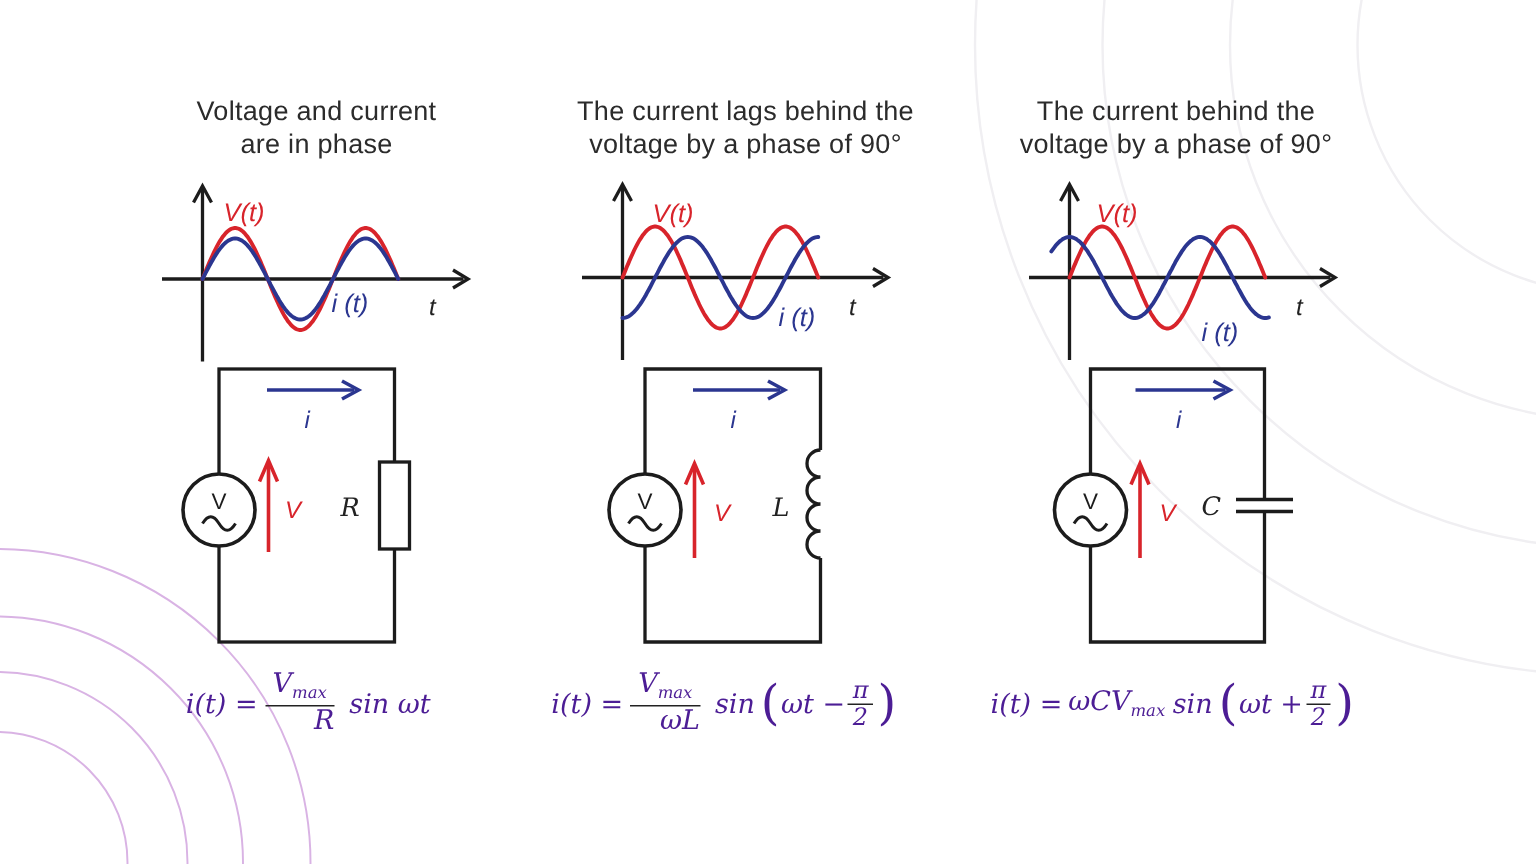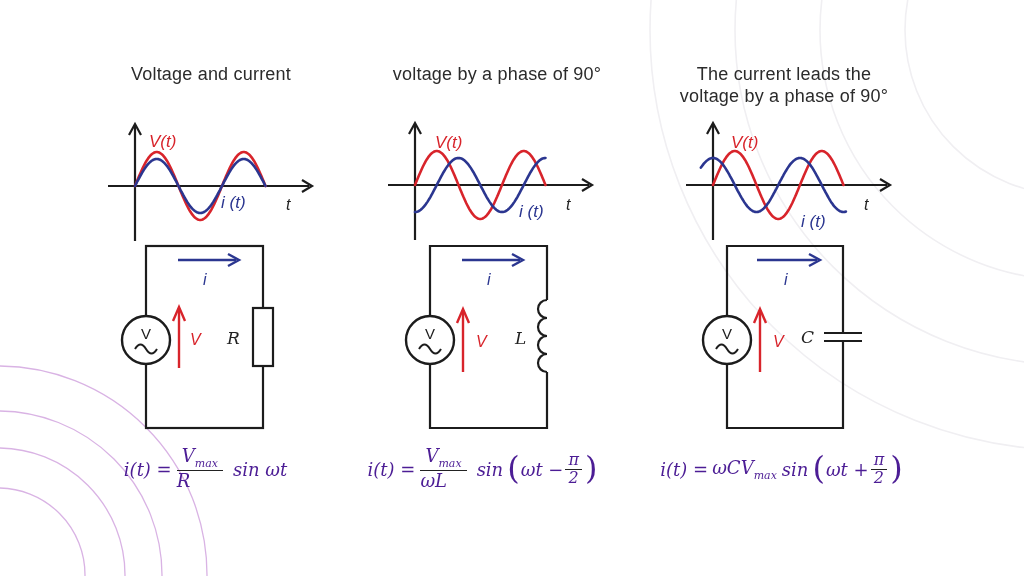--- a/index.html
+++ b/index.html
@@ -19,21 +19,21 @@
   .wlbl-i{fill:#2b3690;}
   .wlbl-t{fill:#222222;font-size:16px;}
   .clbl-i{fill:#2b3690;font-family:"Liberation Sans",sans-serif;font-style:italic;font-size:16px;}
   .clbl-v{fill:#d8242b;font-family:"Liberation Sans",sans-serif;font-style:italic;font-size:16px;}
   .clbl-comp{fill:#222222;font-family:"DejaVu Serif",serif;font-style:italic;font-size:17px;}
   .src-v{fill:#1c1c1c;font-family:"Liberation Sans",sans-serif;font-size:15px;}
   .formula{
     position:absolute;top:440px;height:58px;display:flex;align-items:center;justify-content:center;
     font-family:"DejaVu Serif",serif;font-style:italic;font-size:18px;color:#4c1d95;white-space:nowrap;
   }
-  .frac{display:inline-flex;flex-direction:column;align-items:flex-start;margin:4px 5px;line-height:1.05;}
+  .frac{display:inline-flex;flex-direction:column;align-items:flex-end;margin:4px 5px;line-height:1.05;}
   .frac .num{border-bottom:1.4px solid #222;padding:0 5px 1px 5px;}
   .frac .den{padding-top:1px;}
   .frac sub,.coef sub{font-size:11px;font-style:italic;}
   sub{font-size:11px;}
   .pifrac{display:inline-flex;flex-direction:column;align-items:center;margin:0 2px;line-height:1;font-size:16px;}
   .pifrac .num{border-bottom:1.2px solid #222;padding:0 3px 1px 3px;}
   .bigp{font-style:normal;font-size:32px;font-weight:400;line-height:1;position:relative;top:-1px;padding:0 1px;}
   .sin{margin:0 3px 0 5px;text-align:center;}
   .tail{margin-left:5px;}
 </style>
@@ -52,26 +52,28 @@
     <g fill="none" stroke="#d9b3e4" stroke-width="1.3">
       <circle cx="-2" cy="575" r="87"></circle>
       <circle cx="-2" cy="575" r="127"></circle>
       <circle cx="-2" cy="575" r="164"></circle>
       <circle cx="-2" cy="575" r="209"></circle>
     </g>
   </svg>
 
   <div class="panel-title" style="left:71px;">
     <div>Voltage and current</div>
+    <div>are in phase</div>
   </div>
   <div class="panel-title" style="left:357px;">
+    <div>The current lags behind the</div>
     <div>voltage by a phase of 90°</div>
   </div>
   <div class="panel-title" style="left:644px;">
-    <div>The current leads the</div>
+    <div>The current behind the</div>
     <div>voltage by a phase of 90°</div>
   </div>
 
   <svg class="wave-svg" style="left:105px;top:119px;" viewBox="0 0 230 128">
     <g stroke="#1c1c1c" stroke-width="2.2" fill="none">
       <line x1="30" y1="122" x2="30" y2="7"></line>
       <polyline points="24,16 30,5 36,16"></polyline>
       <line x1="3" y1="67" x2="204" y2="67"></line>
       <polyline points="197,61 207,67 197,73"></polyline>
     </g>

